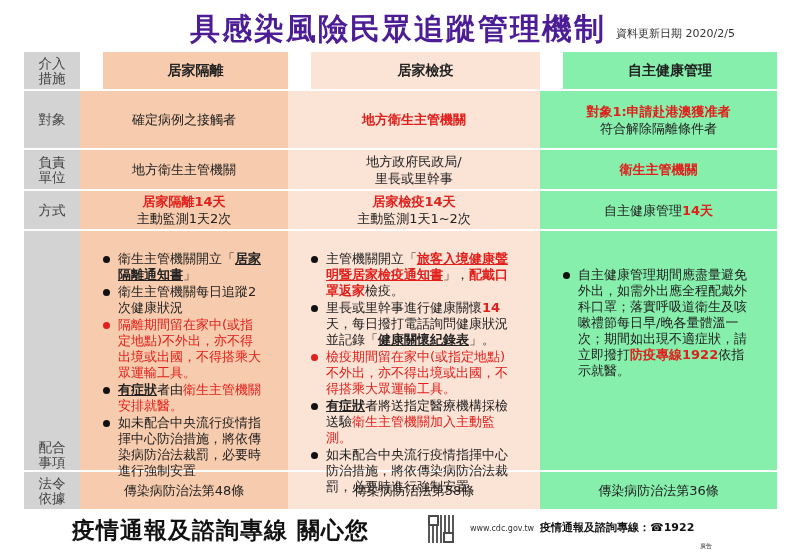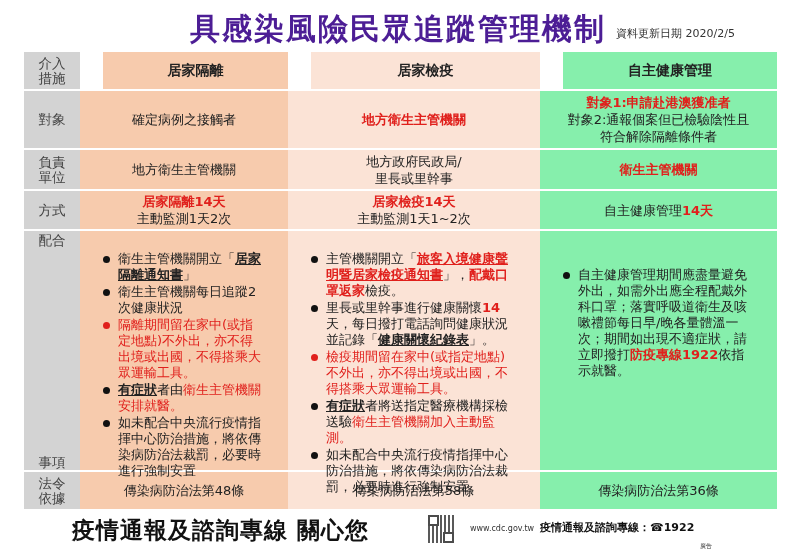--- a/index.html
+++ b/index.html
@@ -24,21 +24,21 @@
   .cell { display:flex; align-items:center; justify-content:center; text-align:center;
           font-size:13px; line-height:17px; box-sizing:border-box; }
   .lab { background:#d3d3d3; color:#444; font-size:13.5px; line-height:15px; flex-direction:column; }
   .c1 { background:#f7cbad; }
   .c2 { background:#fbe3d6; }
   .c3 { background:#86efac; }
   .hdr { font-weight:bold; font-size:14px; color:#222;margin-left:23px; }
   .red { color:#e0201c; font-weight:bold; }
   .redn { color:#e0201c; }
   .col { flex-direction:column; }
-  .lab.top { justify-content:space-between; padding-top:2px; }
+  .lab.top { justify-content:flex-end; padding-top:2px; }
   ul.items { list-style:none; margin:16px; padding:4px 8px 0 4px; align-self:flex-start; text-align:left;
              font-size:13px; line-height:16px; }
   ul.items li { position:relative; padding-left:18px; margin-bottom:1px; }
   ul.items li::before {
     content:""; position:absolute; left:3px; top:5px; width:7px; height:7px; border-radius:50%;
     background:#111;
   }
   ul.items li.rb::before { background:#e0201c; }
   .u { text-decoration:underline; font-weight:bold; }
   .footer-main {
@@ -76,21 +76,20 @@
   <div class="cell c2 hdr">居家檢疫</div>
   <div class="cell c3 hdr">自主健康管理</div>
 
   <div class="cell lab">
     <span>對象</span>
   </div>
   <div class="cell c1">確定病例之接觸者</div>
   <div class="cell c2 red">地方衛生主管機關</div>
   <div class="cell c3 col">
     <span class="red">對象1:申請赴港澳獲准者</span>
-    <span>對象2:通報個案但已檢驗陰性且</span>
     <span>符合解除隔離條件者</span>
   </div>
 
   <div class="cell lab">
     <span>負責</span>
     <span>單位</span>
   </div>
   <div class="cell c1">地方衛生主管機關</div>
   <div class="cell c2 col">
     <span>地方政府民政局/</span>

